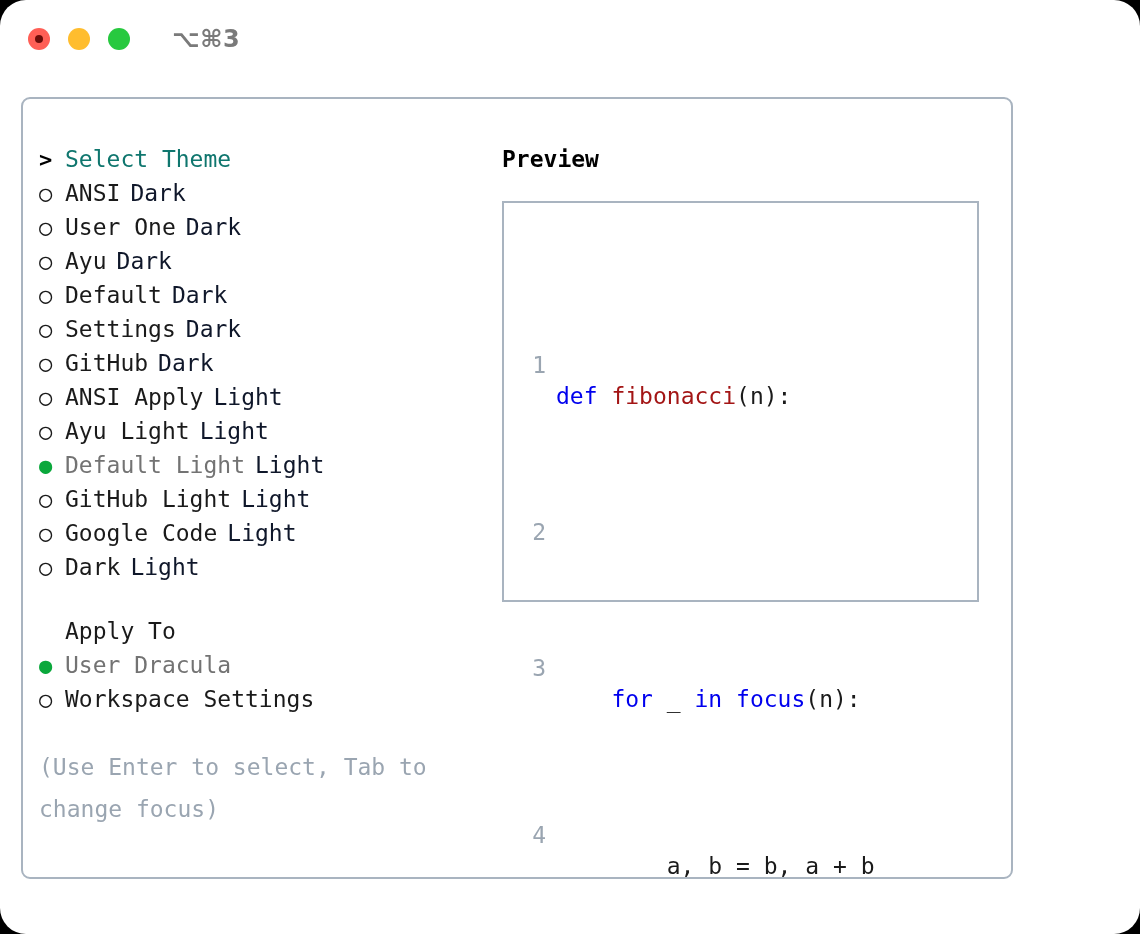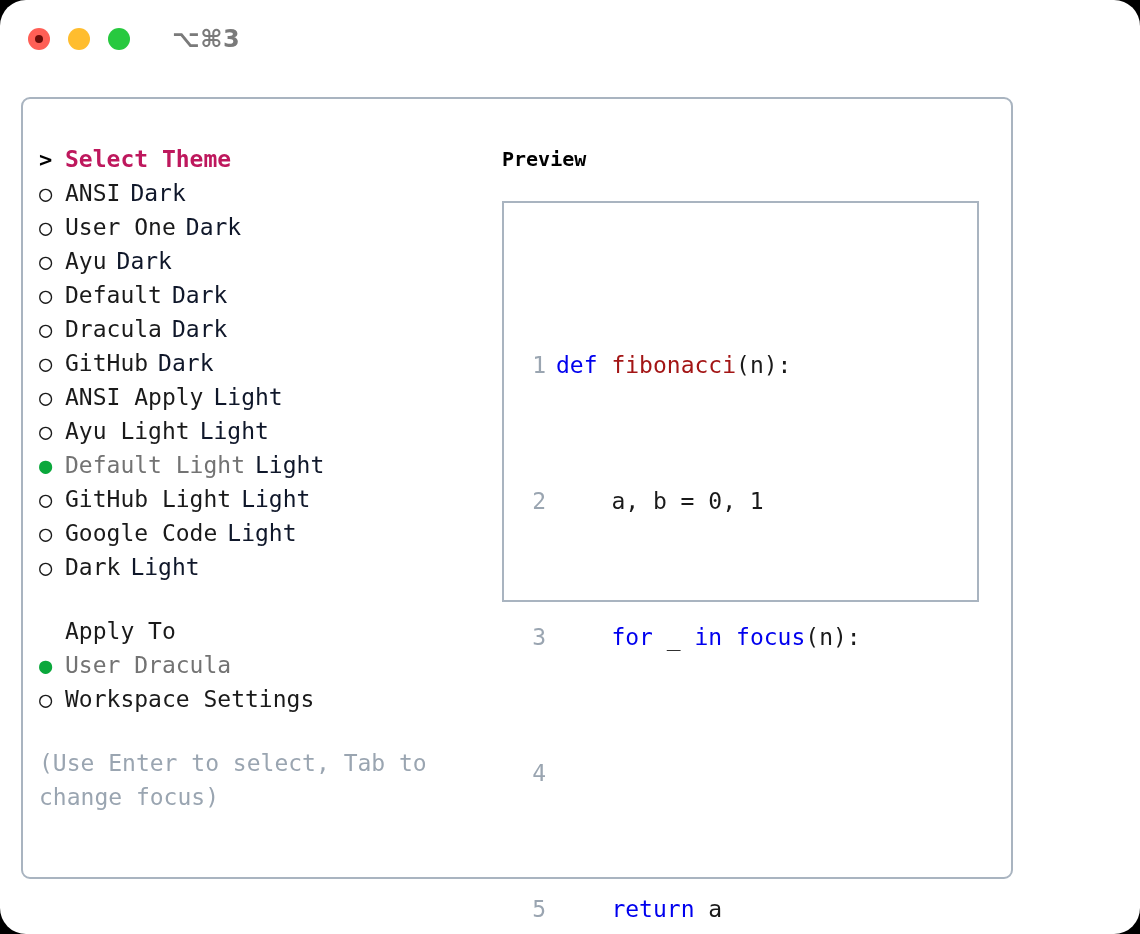--- a/index.html
+++ b/index.html
@@ -105,45 +105,45 @@
     flex: 0 0 26px;
     text-align: left;
     font-size: 22px;
   }
   .marker.caret {
     font-weight: bold;
     color: #000000;
   }
   .marker.dot-empty { color: #1a1a1a; }
   .marker.dot-full  { color: #0ba83c; }
-  .row.header .label { font-weight: bold; color: #be185d; }
+  .row.header .label { font-weight: normal; color: #0f766e; }
   .row.selected .label { color: #737373; }
   .label { }
   .tag {
     color: #0f172a;
     margin-left: 10px;
   }
   .spacer-sm { height: 30px; }
   .hint {
     margin-top: 30px;
     font-size: 23px;
-    line-height: 34px;
+    line-height: 42px;
     color: #9aa5b1;
     width: 410px;
   }
 
   
   .right-col {
     position: absolute;
     left: 479px;
     top: 43px;
     width: 495px;
   }
   .preview-title {
-    font-size: 20px;
+    font-size: 23px;
     font-weight: bold;
     color: #000000;
     line-height: 34px;
   }
   .preview-box {
     margin-top: 25px;
     width: 477px;
     height: 401px;
     border: 2px solid #a9b4c0;
     box-sizing: border-box;
@@ -159,21 +159,21 @@
     white-space: pre;
   }
   .cline { display: flex; }
   .lnum {
     color: #9aa5b1;
     width: 26px;
     flex: 0 0 26px;
     text-align: right;
     margin-right: 10px;
   }
-  .ctext { white-space: pre; }
+  .ctext { white-space: pre; margin-top: 31px; }
   .kw   { color: #0000ee; }
   .fn   { color: #a31515; }
   .pl   { color: #1a1a1a; }
 </style>
 </head>
 <body>
 
 <div class="window">
 
   <div class="titlebar">
@@ -200,21 +200,21 @@
         <div class="row">
           <span class="marker dot-empty">○</span><span class="label">User One</span><span class="tag">Dark</span>
         </div>
         <div class="row">
           <span class="marker dot-empty">○</span><span class="label">Ayu</span><span class="tag">Dark</span>
         </div>
         <div class="row">
           <span class="marker dot-empty">○</span><span class="label">Default</span><span class="tag">Dark</span>
         </div>
         <div class="row">
-          <span class="marker dot-empty">○</span><span class="label">Dracula</span><span class="tag">Dark</span>
+          <span class="marker dot-empty">○</span><span class="label">Settings</span><span class="tag">Dark</span>
         </div>
         <div class="row">
           <span class="marker dot-empty">○</span><span class="label">GitHub</span><span class="tag">Dark</span>
         </div>
         <div class="row">
           <span class="marker dot-empty">○</span><span class="label">ANSI Apply</span><span class="tag">Light</span>
         </div>
         <div class="row">
           <span class="marker dot-empty">○</span><span class="label">Ayu Light</span><span class="tag">Light</span>
         </div>
@@ -250,29 +250,29 @@
         <div class="preview-title">Preview</div>
 
         <div class="preview-box">
           <div class="code">
 
             <div class="cline">
               <span class="lnum">1</span><span class="ctext"><span class="kw">def</span><span class="pl"> </span><span class="fn">fibonacci</span><span class="pl">(n):</span></span>
             </div>
 
             <div class="cline">
-              <span class="lnum">2</span><span class="ctext"><span class="pl">    a, b = 0, 1</span></span>
+              <span class="lnum">2</span>
             </div>
 
             <div class="cline">
               <span class="lnum">3</span><span class="ctext"><span class="pl">    </span><span class="kw">for</span><span class="pl"> _ </span><span class="kw">in</span><span class="pl"> </span><span class="kw">focus</span><span class="pl">(n):</span></span>
             </div>
 
             <div class="cline">
-              <span class="lnum">4</span>
+              <span class="lnum">4</span><span class="ctext"><span class="pl">        a, b = b, a + b</span></span>
             </div>
 
             <div class="cline">
               <span class="lnum">5</span><span class="ctext"><span class="pl">    </span><span class="kw">return</span><span class="pl"> a</span></span>
             </div>
 
             
 
             
             

